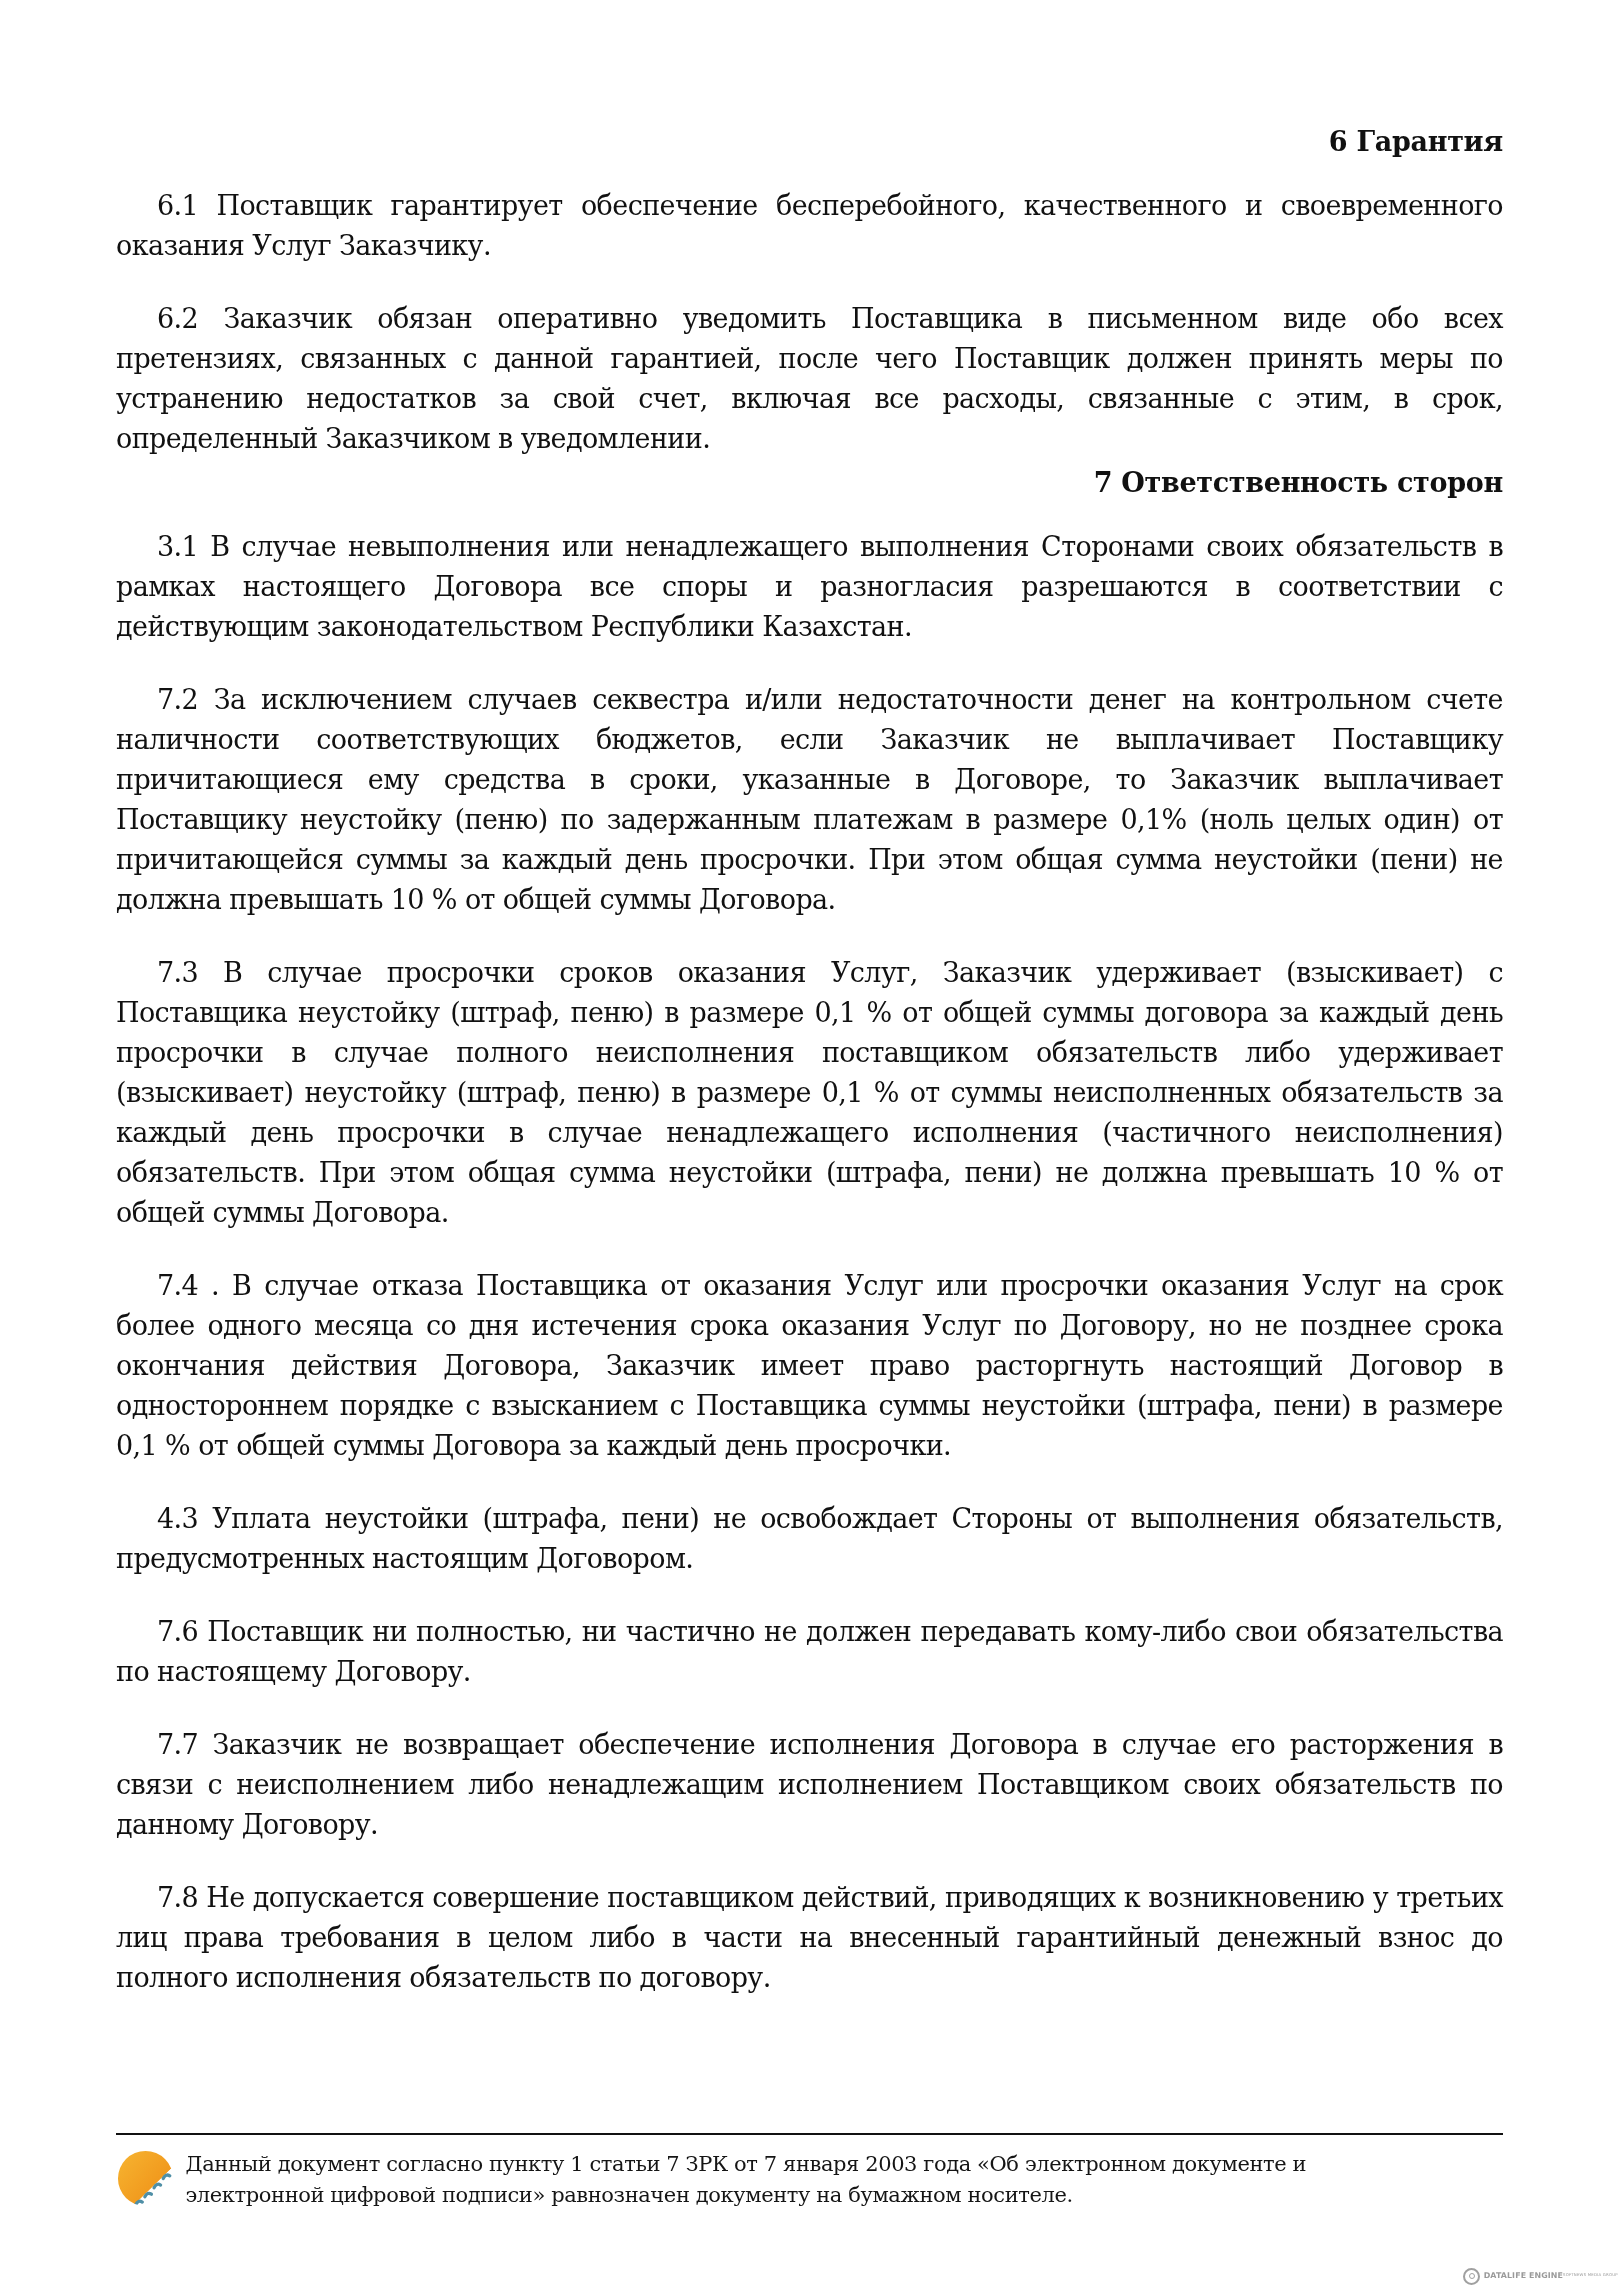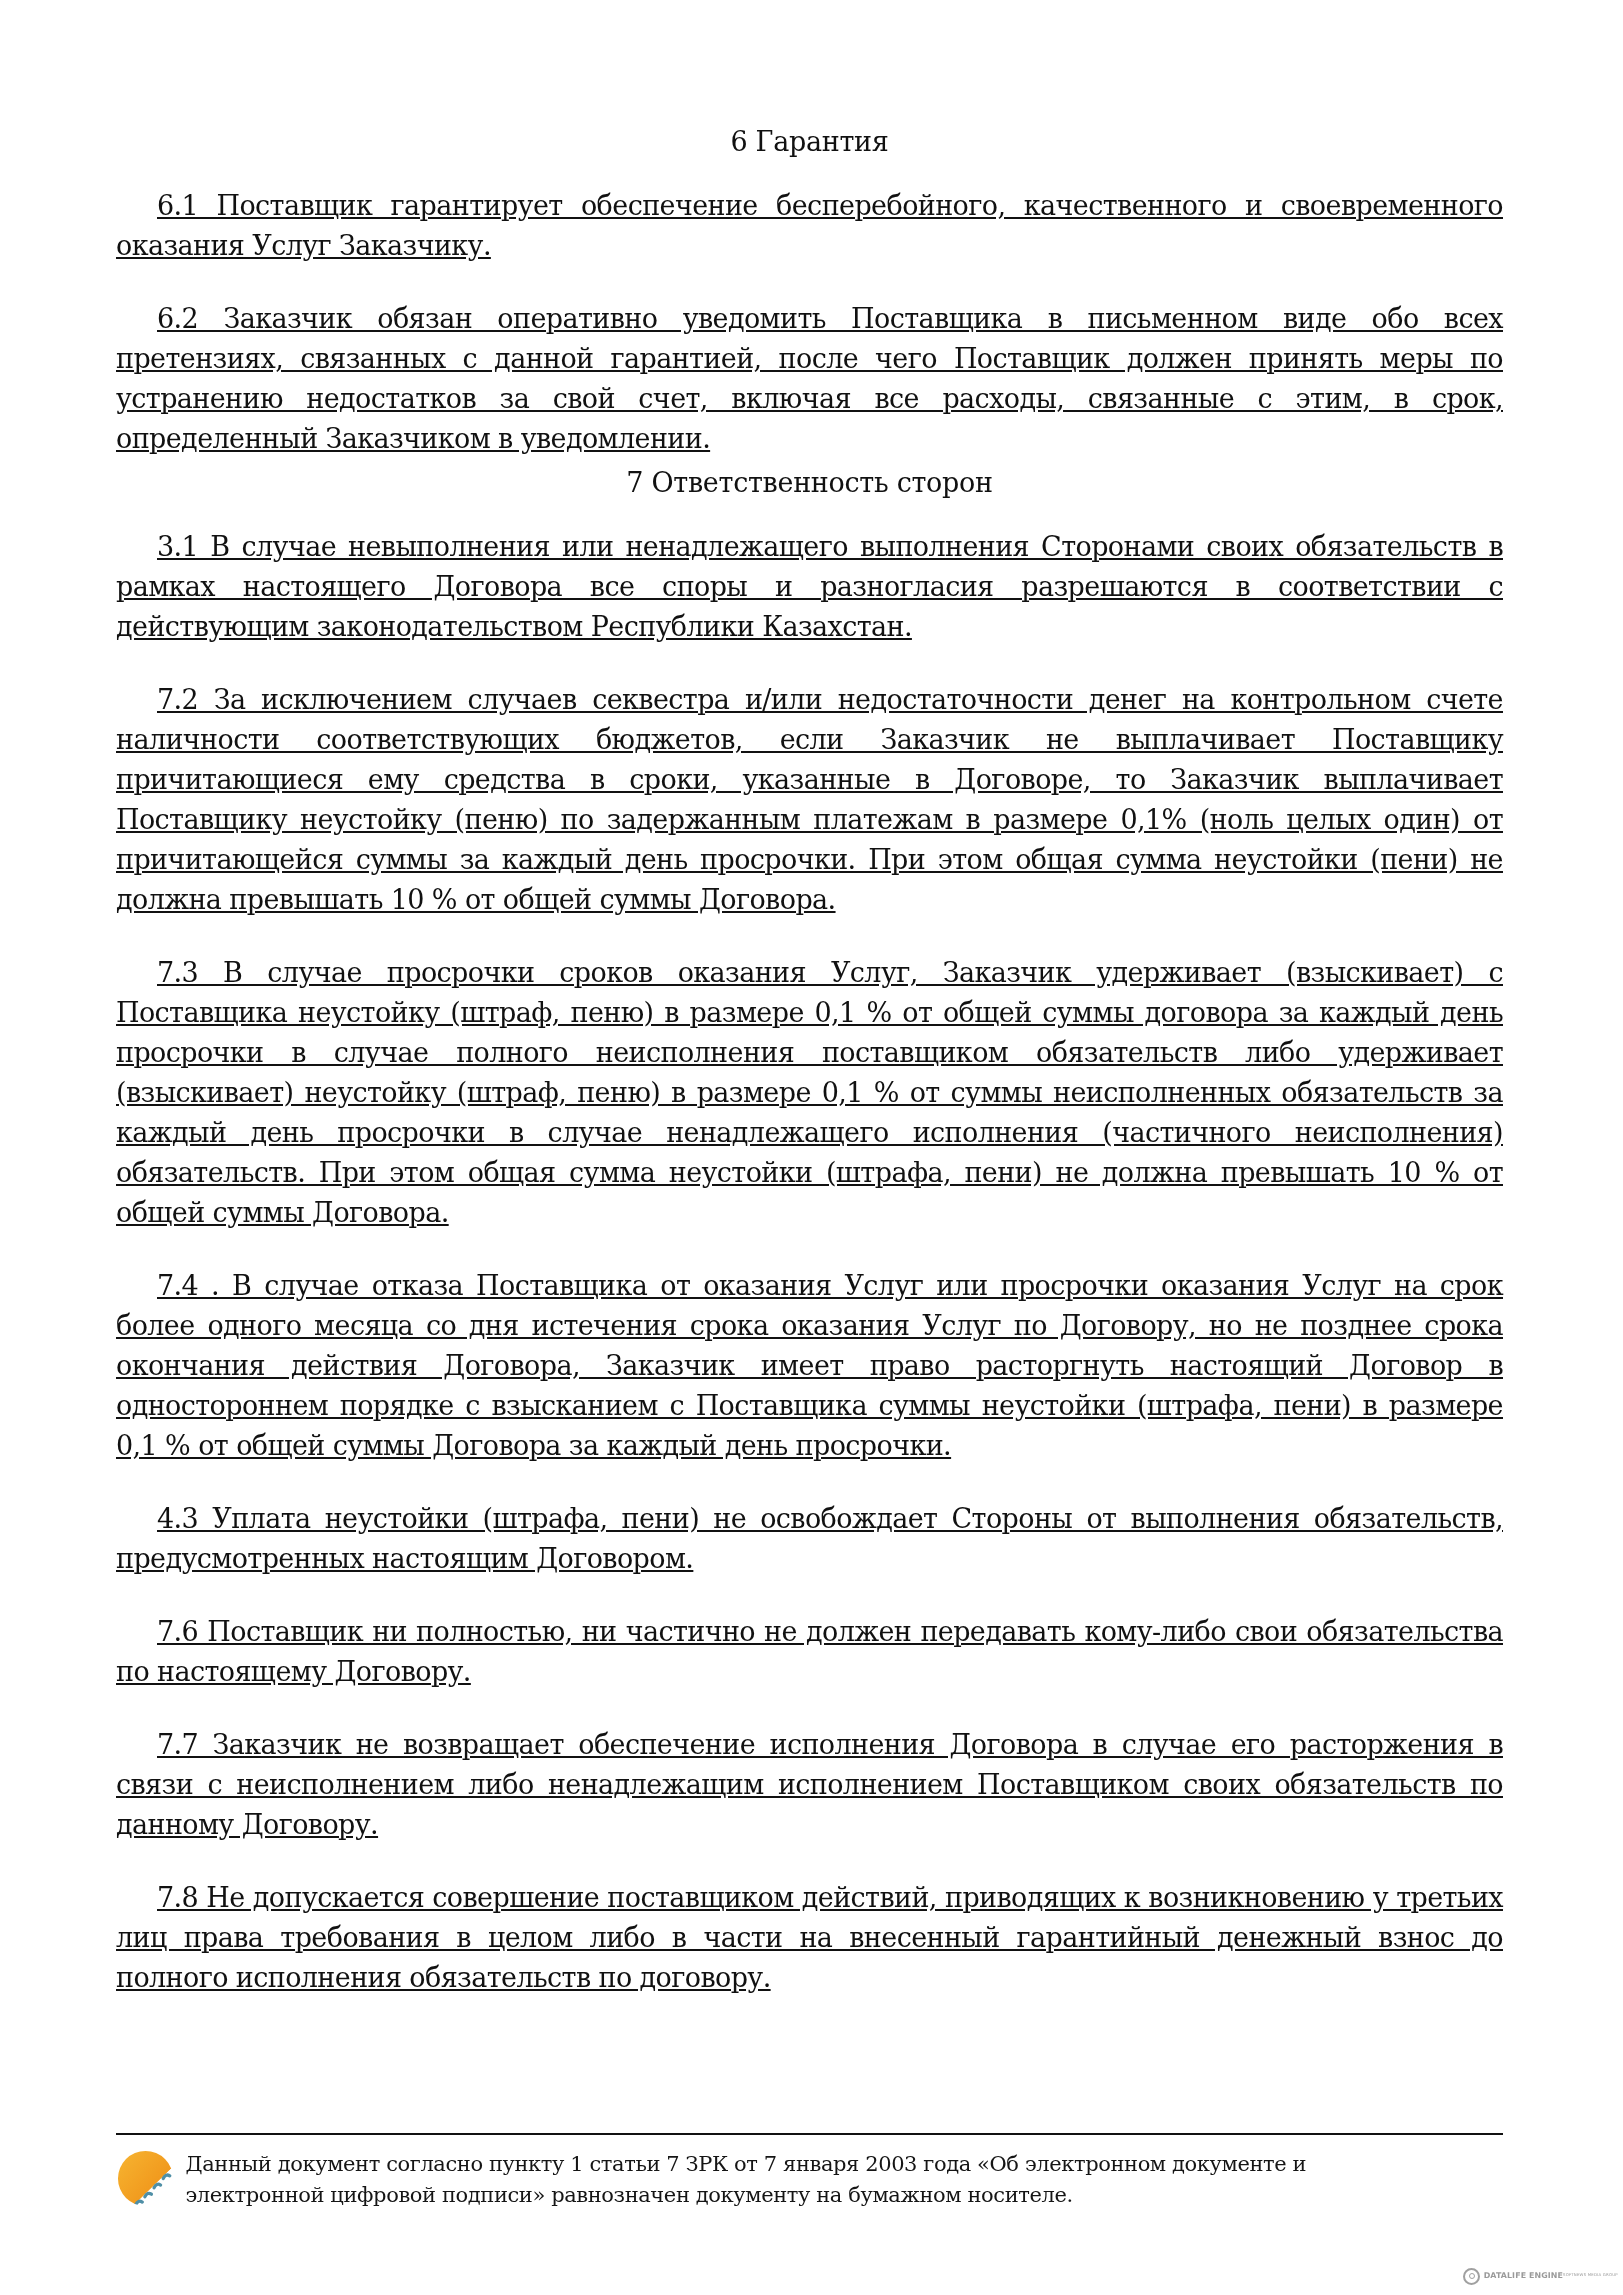--- a/index.html
+++ b/index.html
@@ -11,37 +11,36 @@
       font-family: "DejaVu Serif", serif;
       color: #111111;
     }
     .page {
       position: absolute;
       left: 116px;
       top: 122px;
       width: 1387px;
     }
     .heading {
-      text-align: center;
-      font-weight: normal;
+      text-align: right;
+      font-weight: bold;
       font-size: 27px;
       line-height: 39px;
       margin: 0 0 25px 0;
       letter-spacing: -0.3px;
     }
     .heading.h7 { margin-top: -1.3px; margin-bottom: 25px; }
     .para {
       font-size: 27px;
       line-height: 40px;
       text-align: justify;
       text-indent: 41px;
       margin: 0 0 33px 0;
       letter-spacing: -0.6px;
       word-spacing: 0px;
-      text-decoration: underline;
     }
     .para.tight { margin-bottom: 5.2px; }
     .footer {
       position: absolute;
       left: 116px;
       top: 2133px;
       width: 1387px;
     }
     .footer-rule {
       height: 2px;

